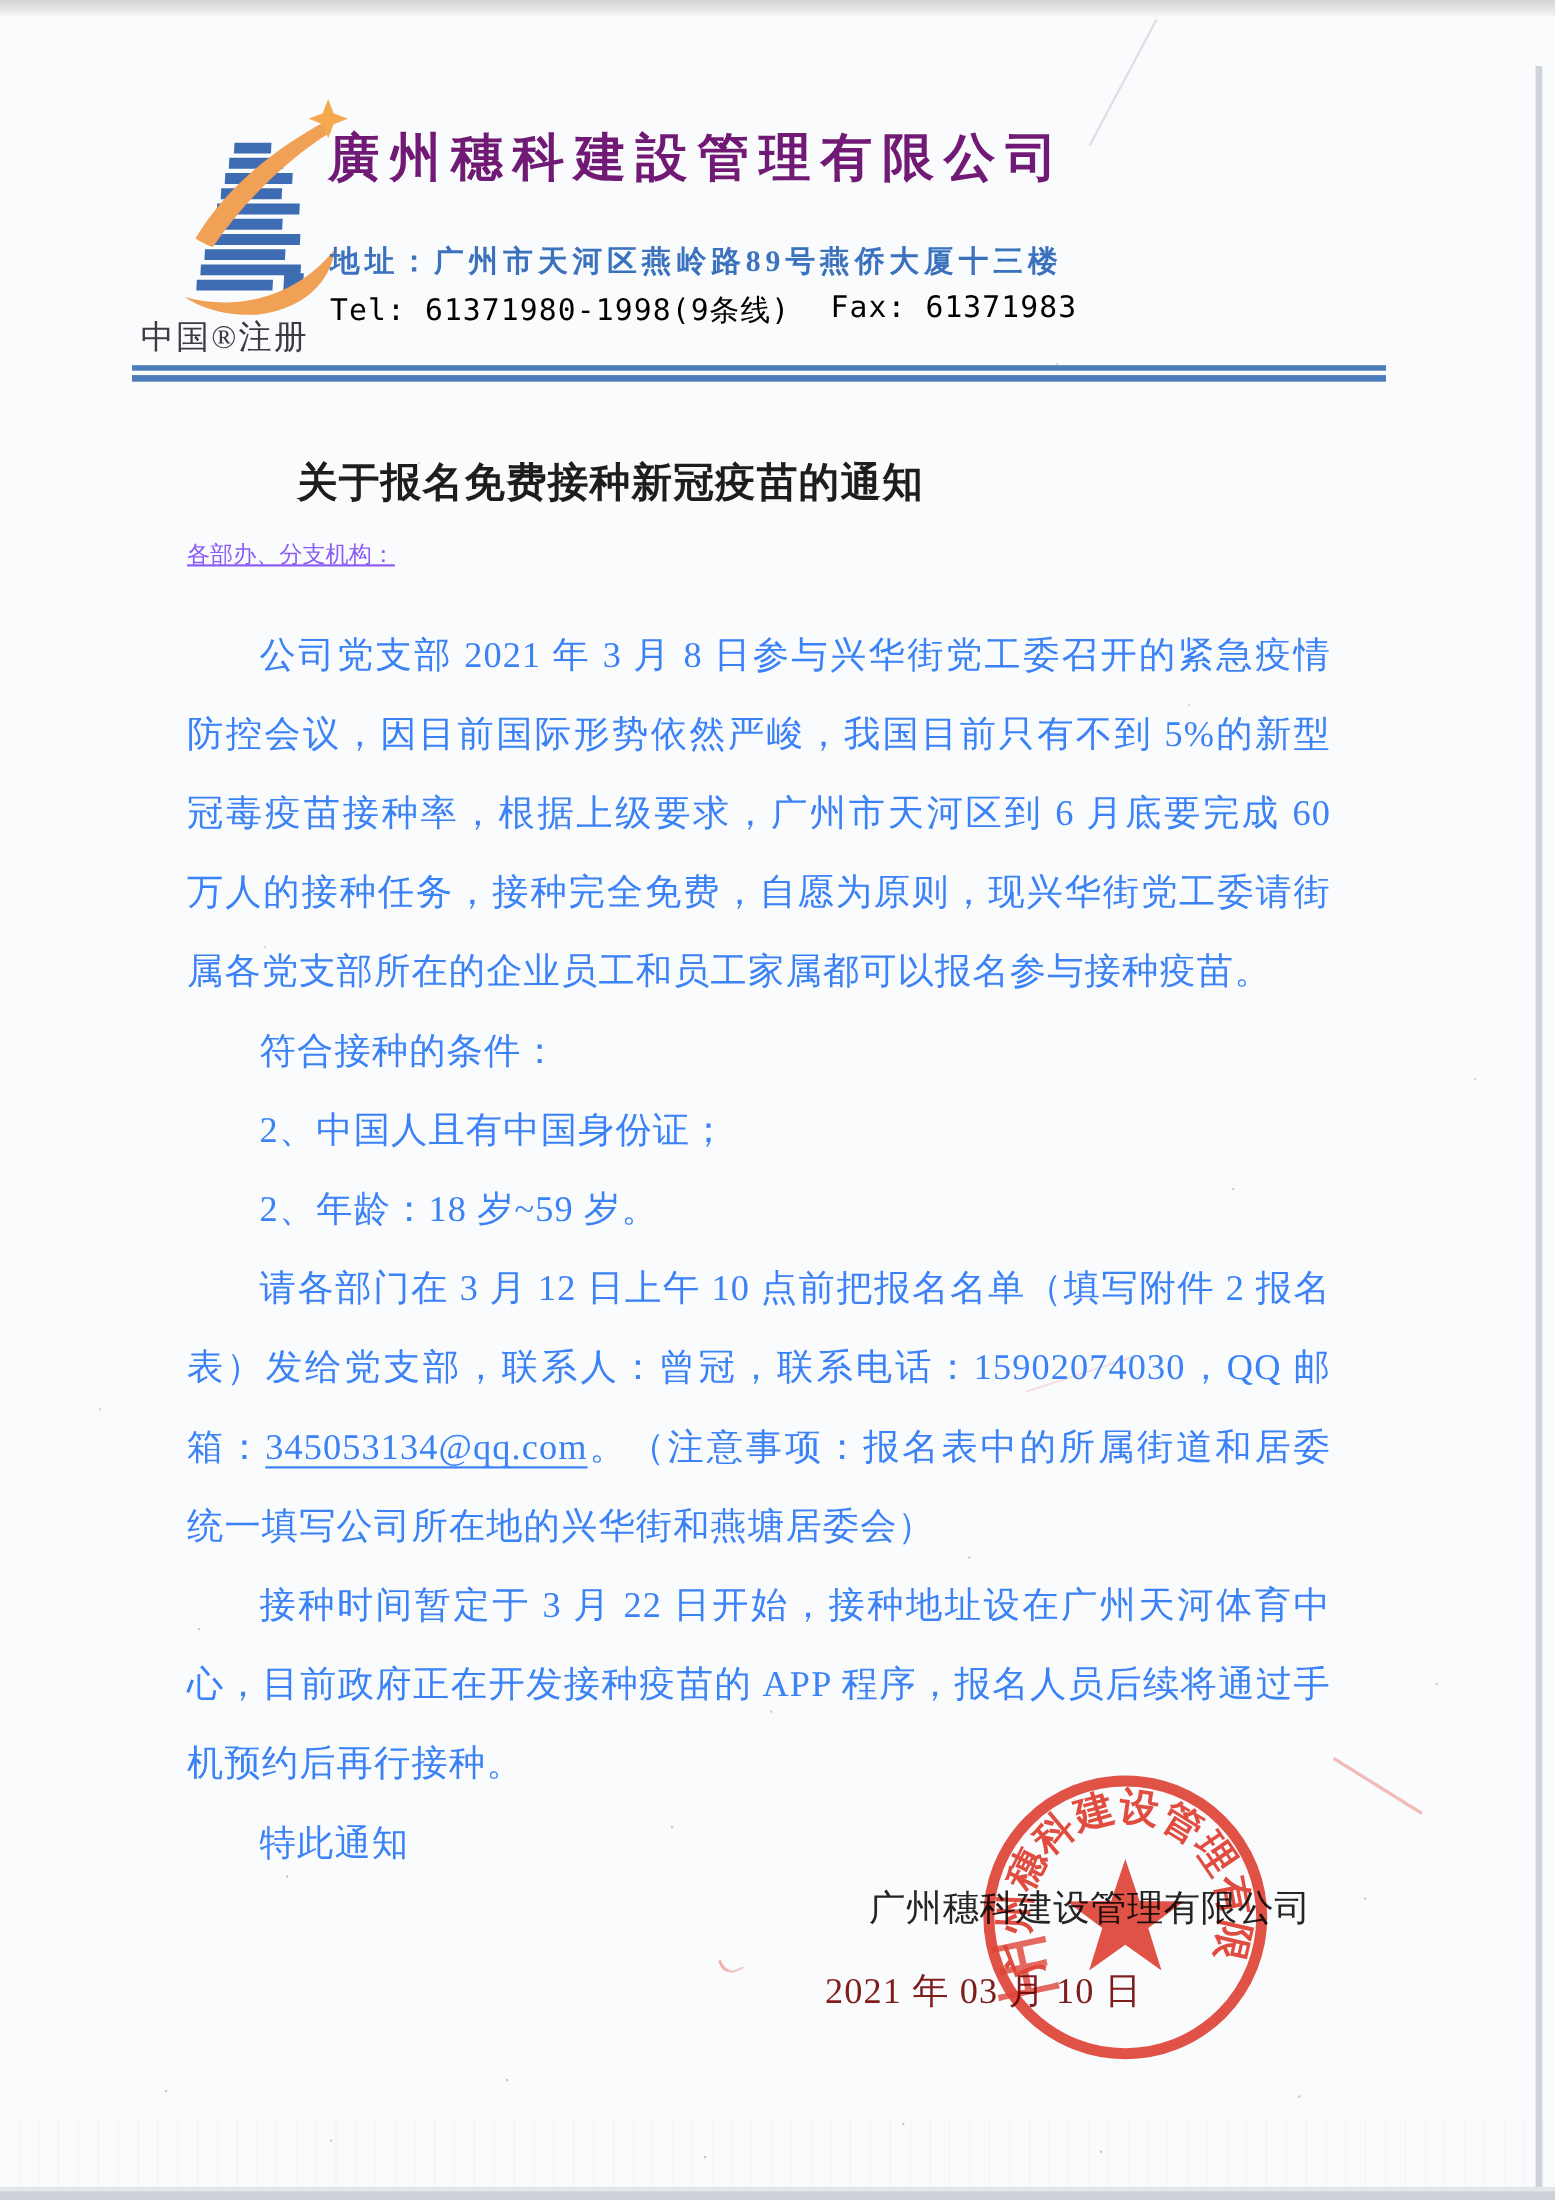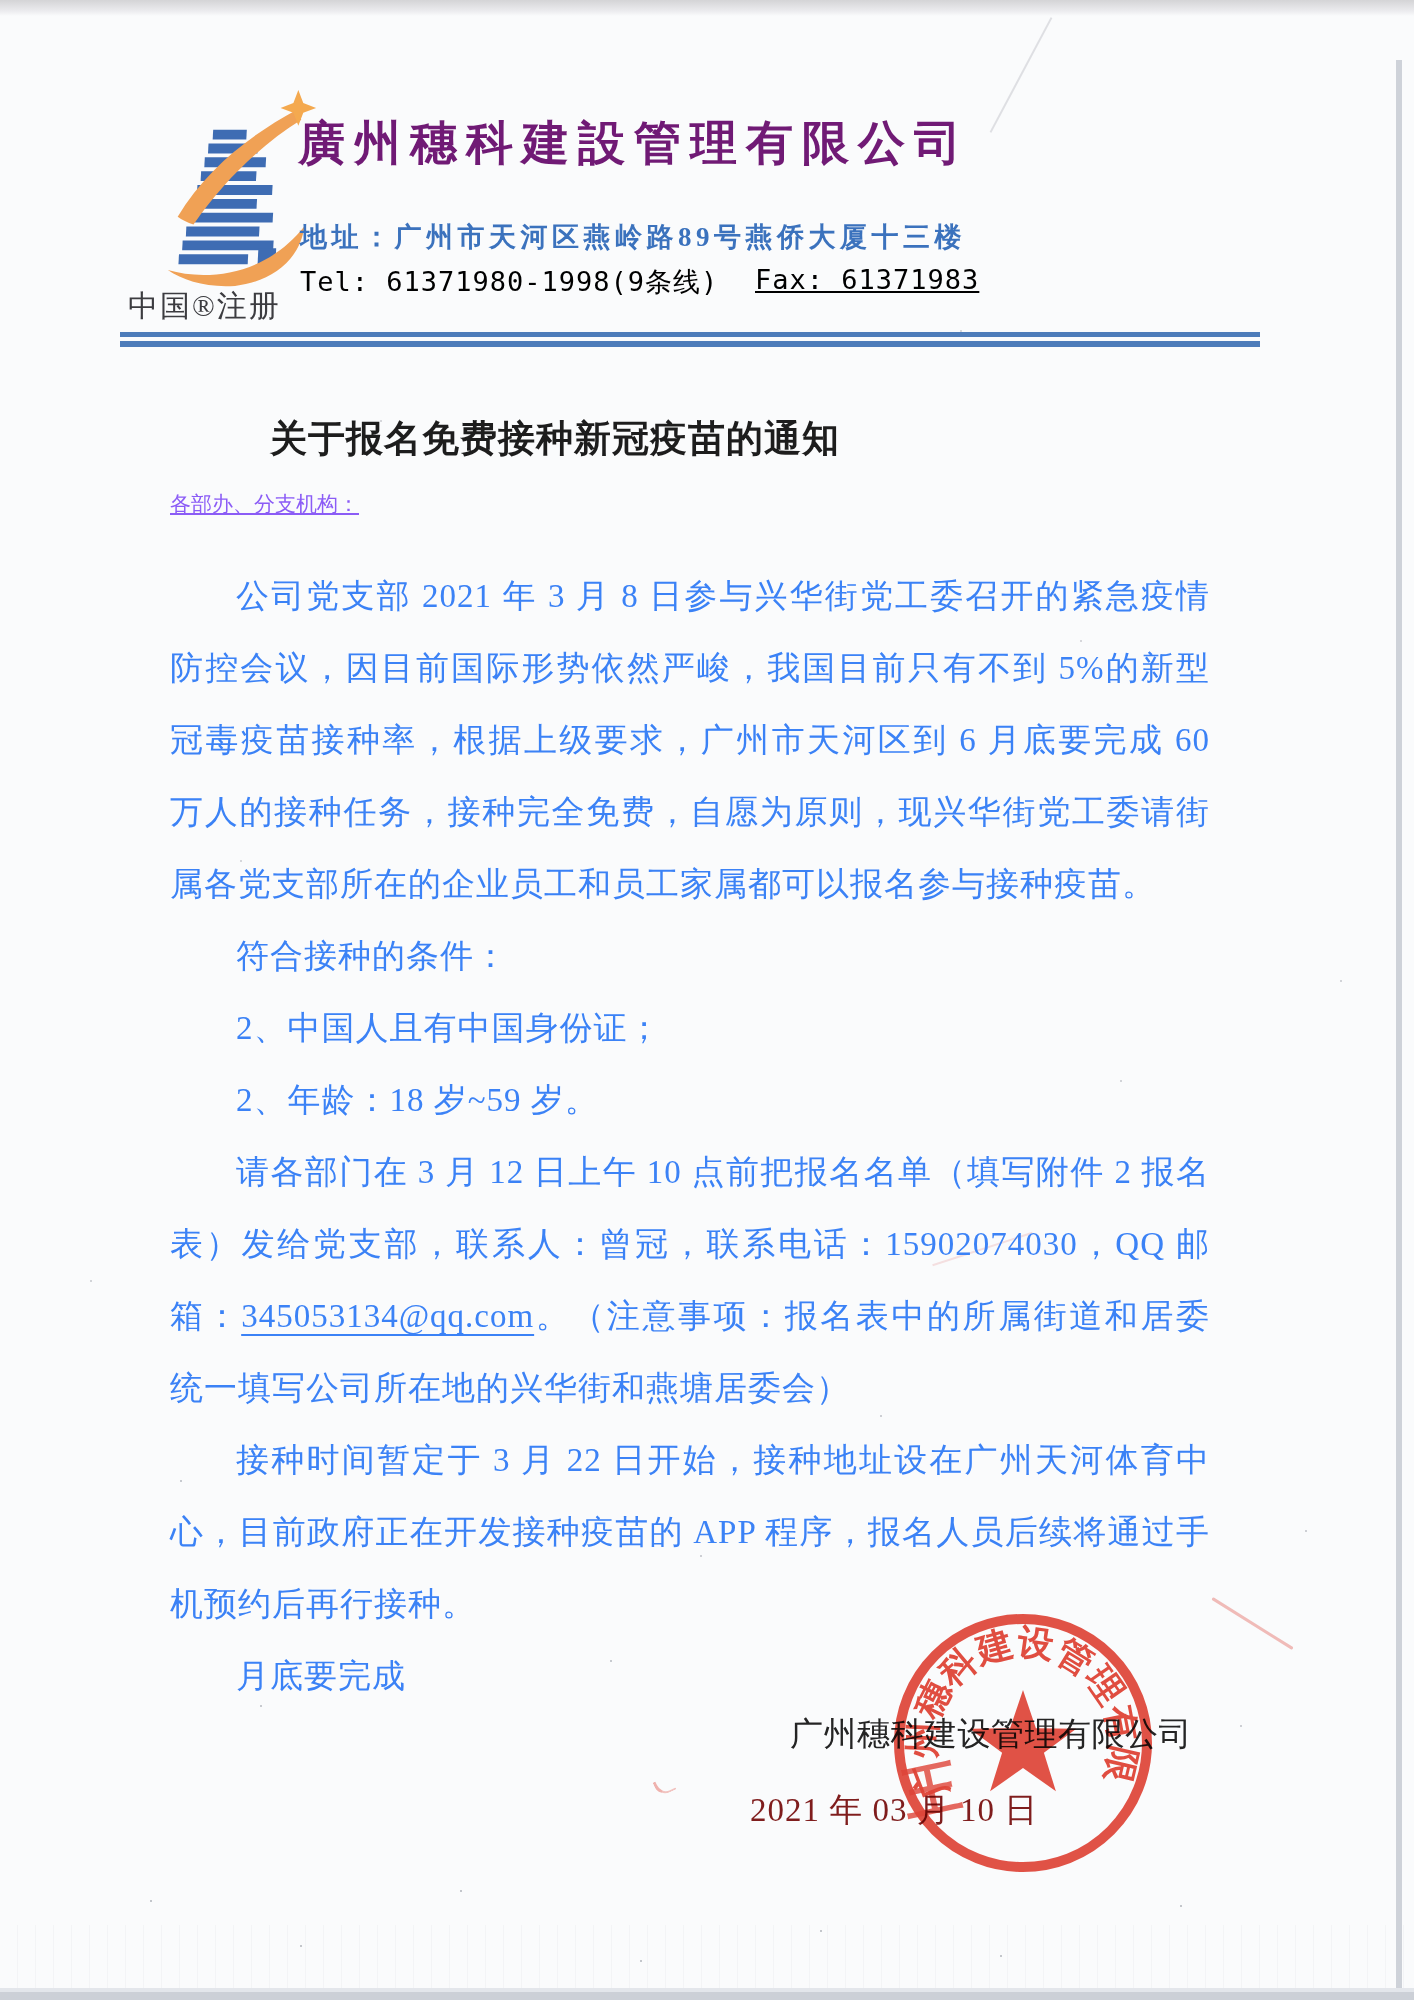--- a/index.html
+++ b/index.html
@@ -41,21 +41,21 @@
     color:#3c3c40;font-family:"Liberation Serif","DejaVu Serif",serif;}
   .company-name{position:absolute;left:298px;top:112px;font-size:47px;font-weight:700;
     letter-spacing:9px;color:#701a75;white-space:nowrap;
     font-family:"Liberation Sans","DejaVu Sans",sans-serif;}
   .hdr-address{position:absolute;left:300px;top:219px;font-size:27px;font-weight:700;
     letter-spacing:4.5px;color:#3b72bd;white-space:nowrap;
     font-family:Liberation Serif, serif;}
   .hdr-telfax{position:absolute;left:300px;top:264px;width:880px;height:36px;
     font-family:"DejaVu Sans Mono","Liberation Mono",monospace;color:#000000;font-size:27px;}
   .hdr-tel{position:absolute;left:0;top:0;letter-spacing:1px;white-space:nowrap;}
-  .hdr-fax{position:absolute;left:455px;top:0;letter-spacing:1px;white-space:nowrap;text-decoration:underline;}
+  .hdr-fax{position:absolute;left:455px;top:0;letter-spacing:1px;white-space:nowrap;}
   .divider{position:absolute;left:120px;top:332px;width:1140px;}
   .divider .d1{height:5px;background:#4d7cba;}
   .divider .d2{height:4px;background:transparent;}
   .divider .d3{height:6px;background:#4d7cba;}
 
   
   .doc-title{position:absolute;left:160px;top:414px;width:790px;text-align:center;
     font-size:37px;font-weight:700;letter-spacing:1px;color:#1d1d1d;white-space:nowrap;}
   .salutation{position:absolute;left:170px;top:490px;font-size:21px;color:#8b5cf6;text-decoration:underline;}
   .body-lines{position:absolute;left:170px;top:560px;width:1040px;font-size:33px;color:#3b82f6;}
@@ -131,21 +131,21 @@
     <div class="ln indent">2、年龄：18 岁~59 岁。</div>
     <div class="ln indent just">请各部门在 3 月 12 日上午 10 点前把报名名单（填写附件 2 报名</div>
     <div class="ln just">表）发给党支部，联系人：曾冠，联系电话：15902074030，QQ 邮</div>
     <div class="ln just">
       <span>箱：</span><span class="email">345053134@qq.com</span><span>。（注意事项：报名表中的所属街道和居委</span>
     </div>
     <div class="ln">统一填写公司所在地的兴华街和燕塘居委会）</div>
     <div class="ln indent just">接种时间暂定于 3 月 22 日开始，接种地址设在广州天河体育中</div>
     <div class="ln just">心，目前政府正在开发接种疫苗的 APP 程序，报名人员后续将通过手</div>
     <div class="ln">机预约后再行接种。</div>
-    <div class="ln indent">月底要完成</div>
+    <div class="ln indent">特此通知</div>
   </div>
 
   <div class="sig-company">广州穗科建设管理有限公司</div>
   <div class="sig-date">2021 年 03 月 10 日</div>
 
   <svg class="seal" viewBox="0 0 290 290">
     <defs>
       <path id="sealArc" d="M 72.9,195.5 A 88,88 0 1 1 217.1,195.5" fill="none"></path>
     </defs>
     <circle cx="145" cy="145" r="124" fill="none" stroke="#e23a2c" stroke-width="10" opacity="0.92"></circle>

